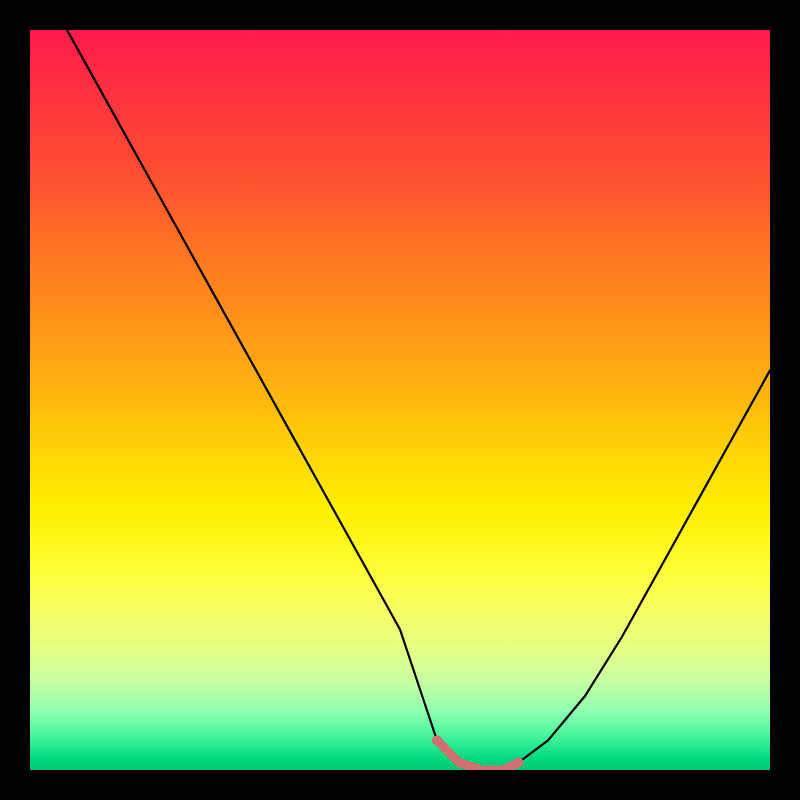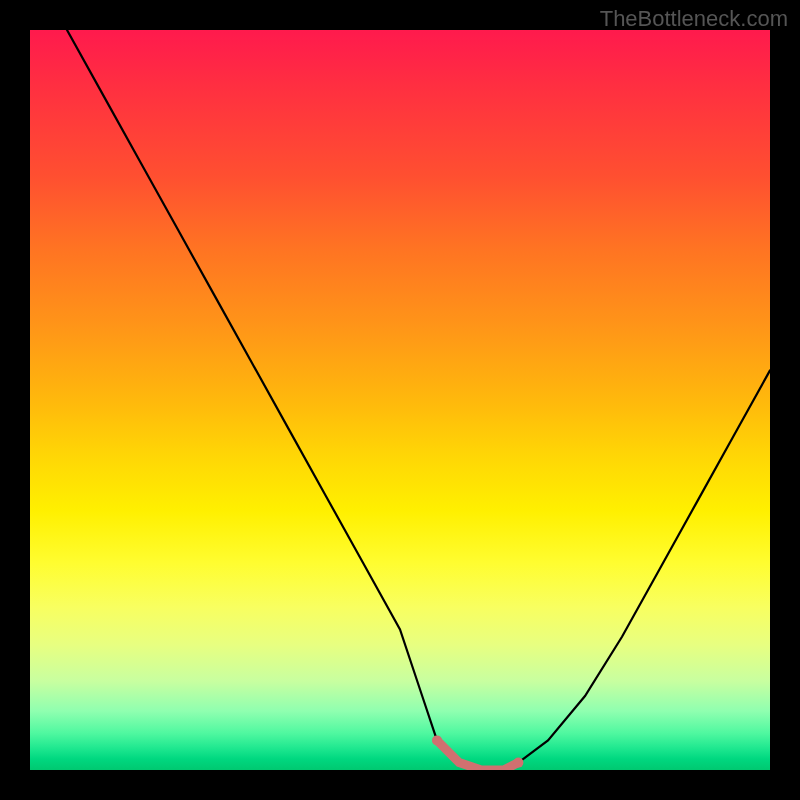--- a/index.html
+++ b/index.html
@@ -57,21 +57,20 @@
     top: 0;
     width: 740px;
     height: 740px;
   }
 </style>
 </head>
 <body>
 
 <div class="container">
 
-  <div class="watermark">TheBottleneck.com</div>
 
   <div class="plot-area">
     <svg class="curve" viewBox="0 0 740 740">
 
       <path id="curve-path" d="M37.0 0.0 L74.0 66.6 L111.0 133.2 L148.0 199.8 L185.0 266.4 L222.0 333.0 L259.0 399.6 L296.0 466.2 L333.0 532.8 L370.0 599.4 L392.2 666.0 L407.0 710.4 L429.2 732.6 L451.4 740.0 L473.6 740.0 L488.4 732.6 L518.0 710.4 L555.0 666.0 L592.0 606.8 L629.0 540.2 L666.0 473.6 L703.0 407.0 L740.0 340.4 " fill="none" stroke="#000" stroke-width="2.2" stroke-linecap="round"></path>
 
       <path id="highlight-path" d="M407.0 710.4 L429.2 732.6 L451.4 740.0 L473.6 740.0 L488.4 732.6 " fill="none" stroke="#d07070" stroke-width="9" stroke-linecap="round"></path>
 
       <circle id="hl-dot-left" r="5" fill="#d07070" cx="407.00000000000006" cy="710.4"></circle>
       <circle id="hl-dot-right" r="5" fill="#d07070" cx="488.40000000000003" cy="732.6"></circle>

